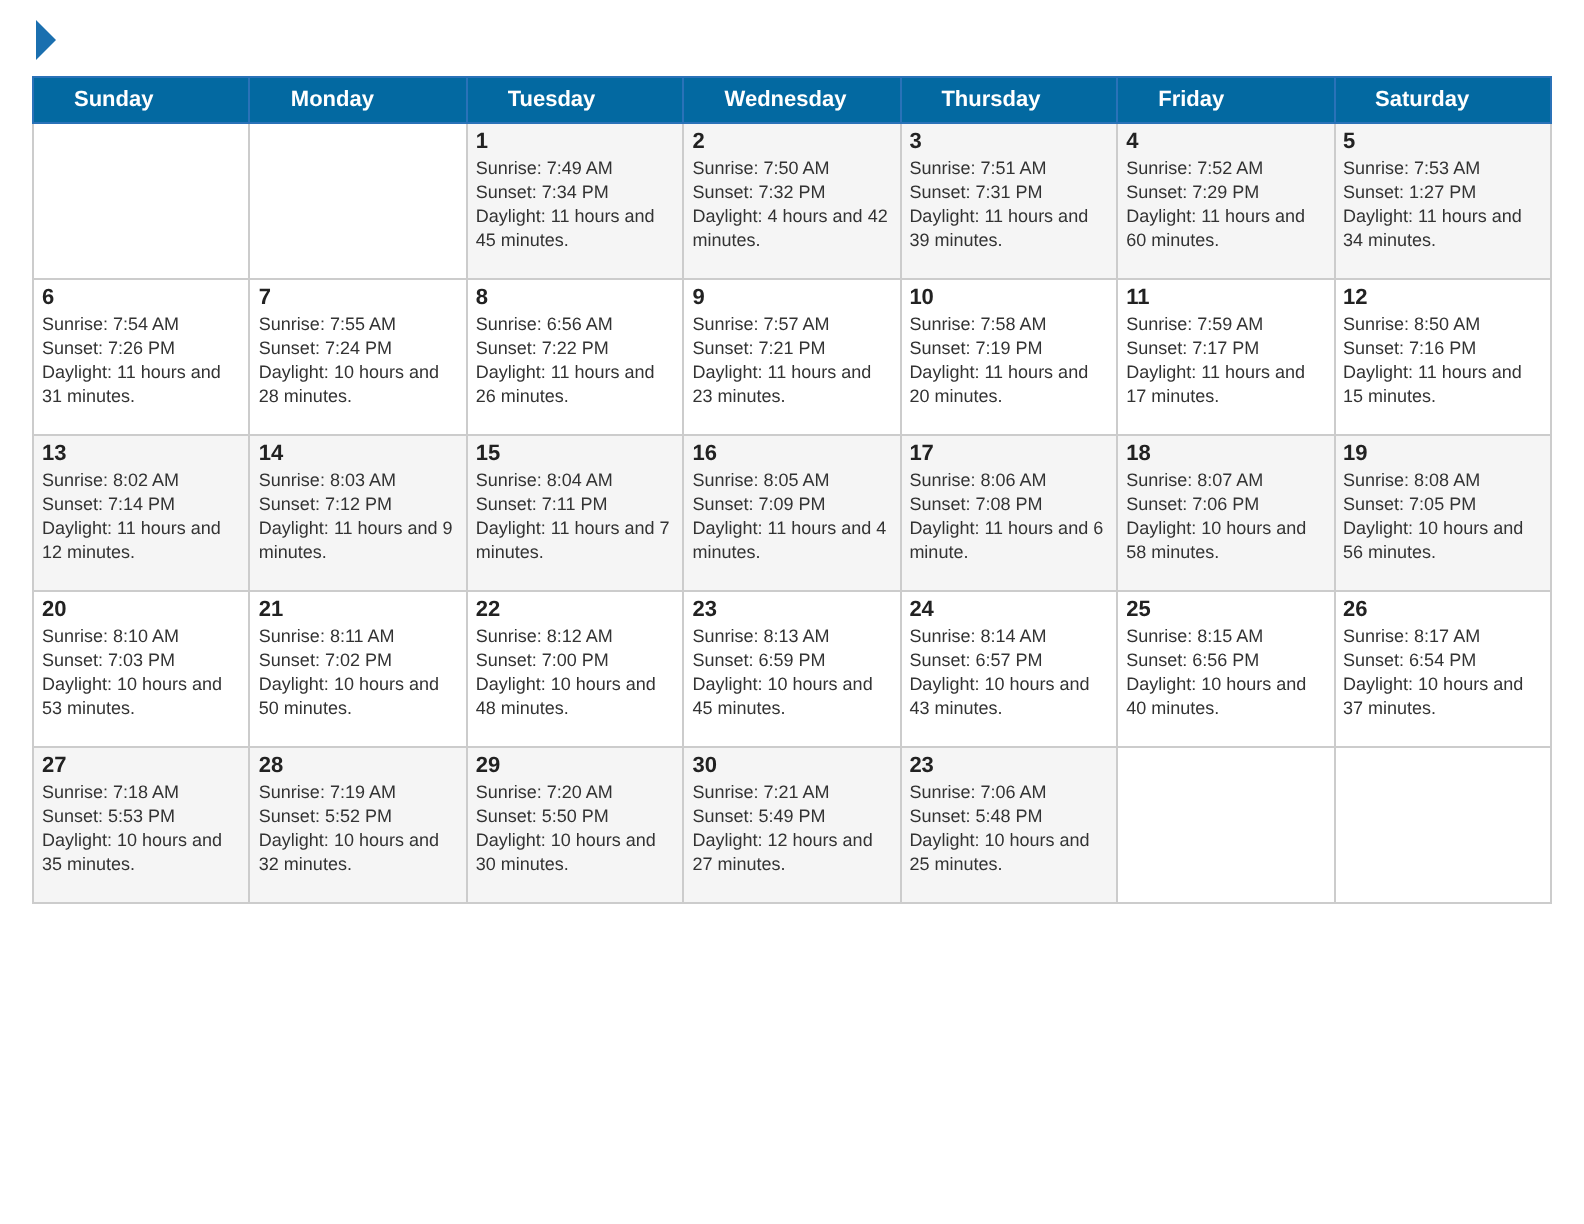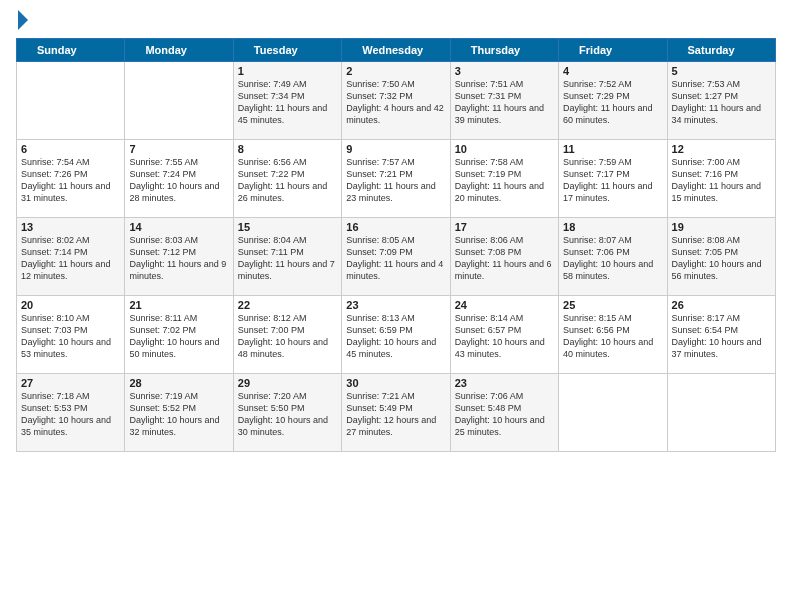--- a/index.html
+++ b/index.html
@@ -200,21 +200,21 @@
             <div class="cell-text">Daylight: 11 hours and 20 minutes.</div>
           </td>
           <td>
             <span class="day-number">11</span>
             <div class="cell-text">Sunrise: 7:59 AM</div>
             <div class="cell-text">Sunset: 7:17 PM</div>
             <div class="cell-text">Daylight: 11 hours and 17 minutes.</div>
           </td>
           <td>
             <span class="day-number">12</span>
-            <div class="cell-text">Sunrise: 7:00 AM</div>
+            <div class="cell-text">Sunrise: 8:50 AM</div>
             <div class="cell-text">Sunset: 7:16 PM</div>
             <div class="cell-text">Daylight: 11 hours and 15 minutes.</div>
           </td>
         </tr>
         <tr>
           <td>
             <span class="day-number">13</span>
             <div class="cell-text">Sunrise: 8:02 AM</div>
             <div class="cell-text">Sunset: 7:14 PM</div>
             <div class="cell-text">Daylight: 11 hours and 12 minutes.</div>

